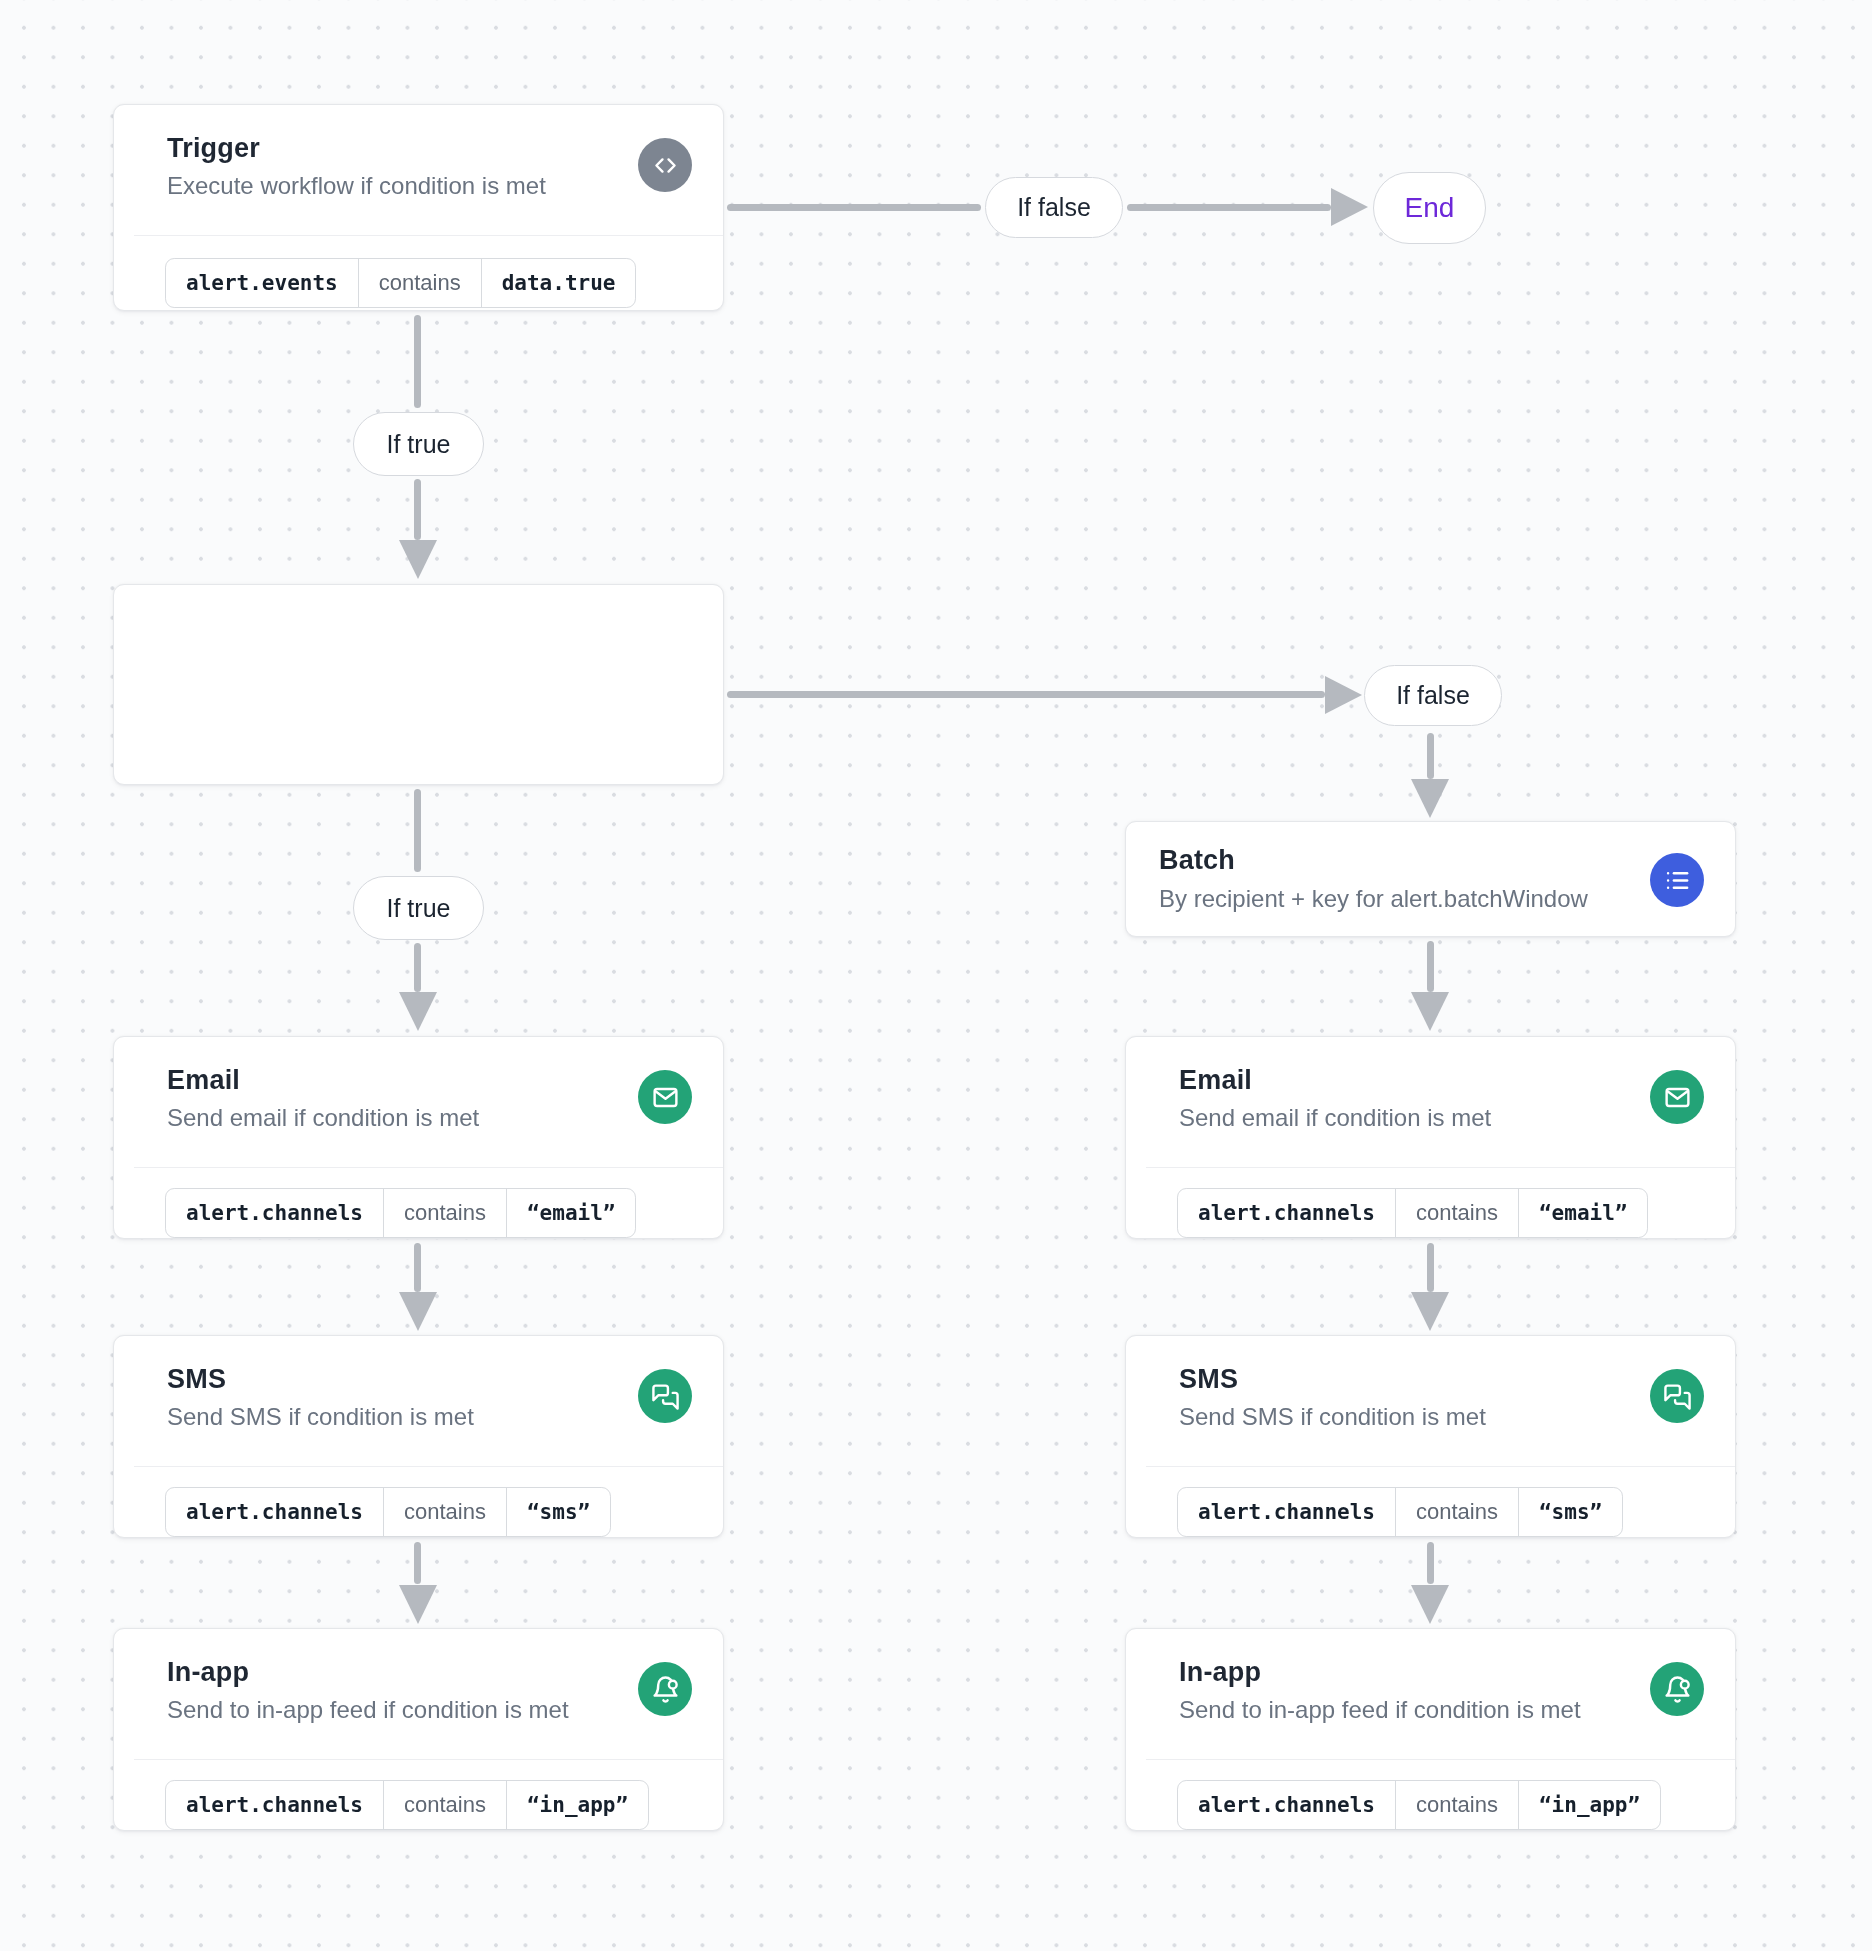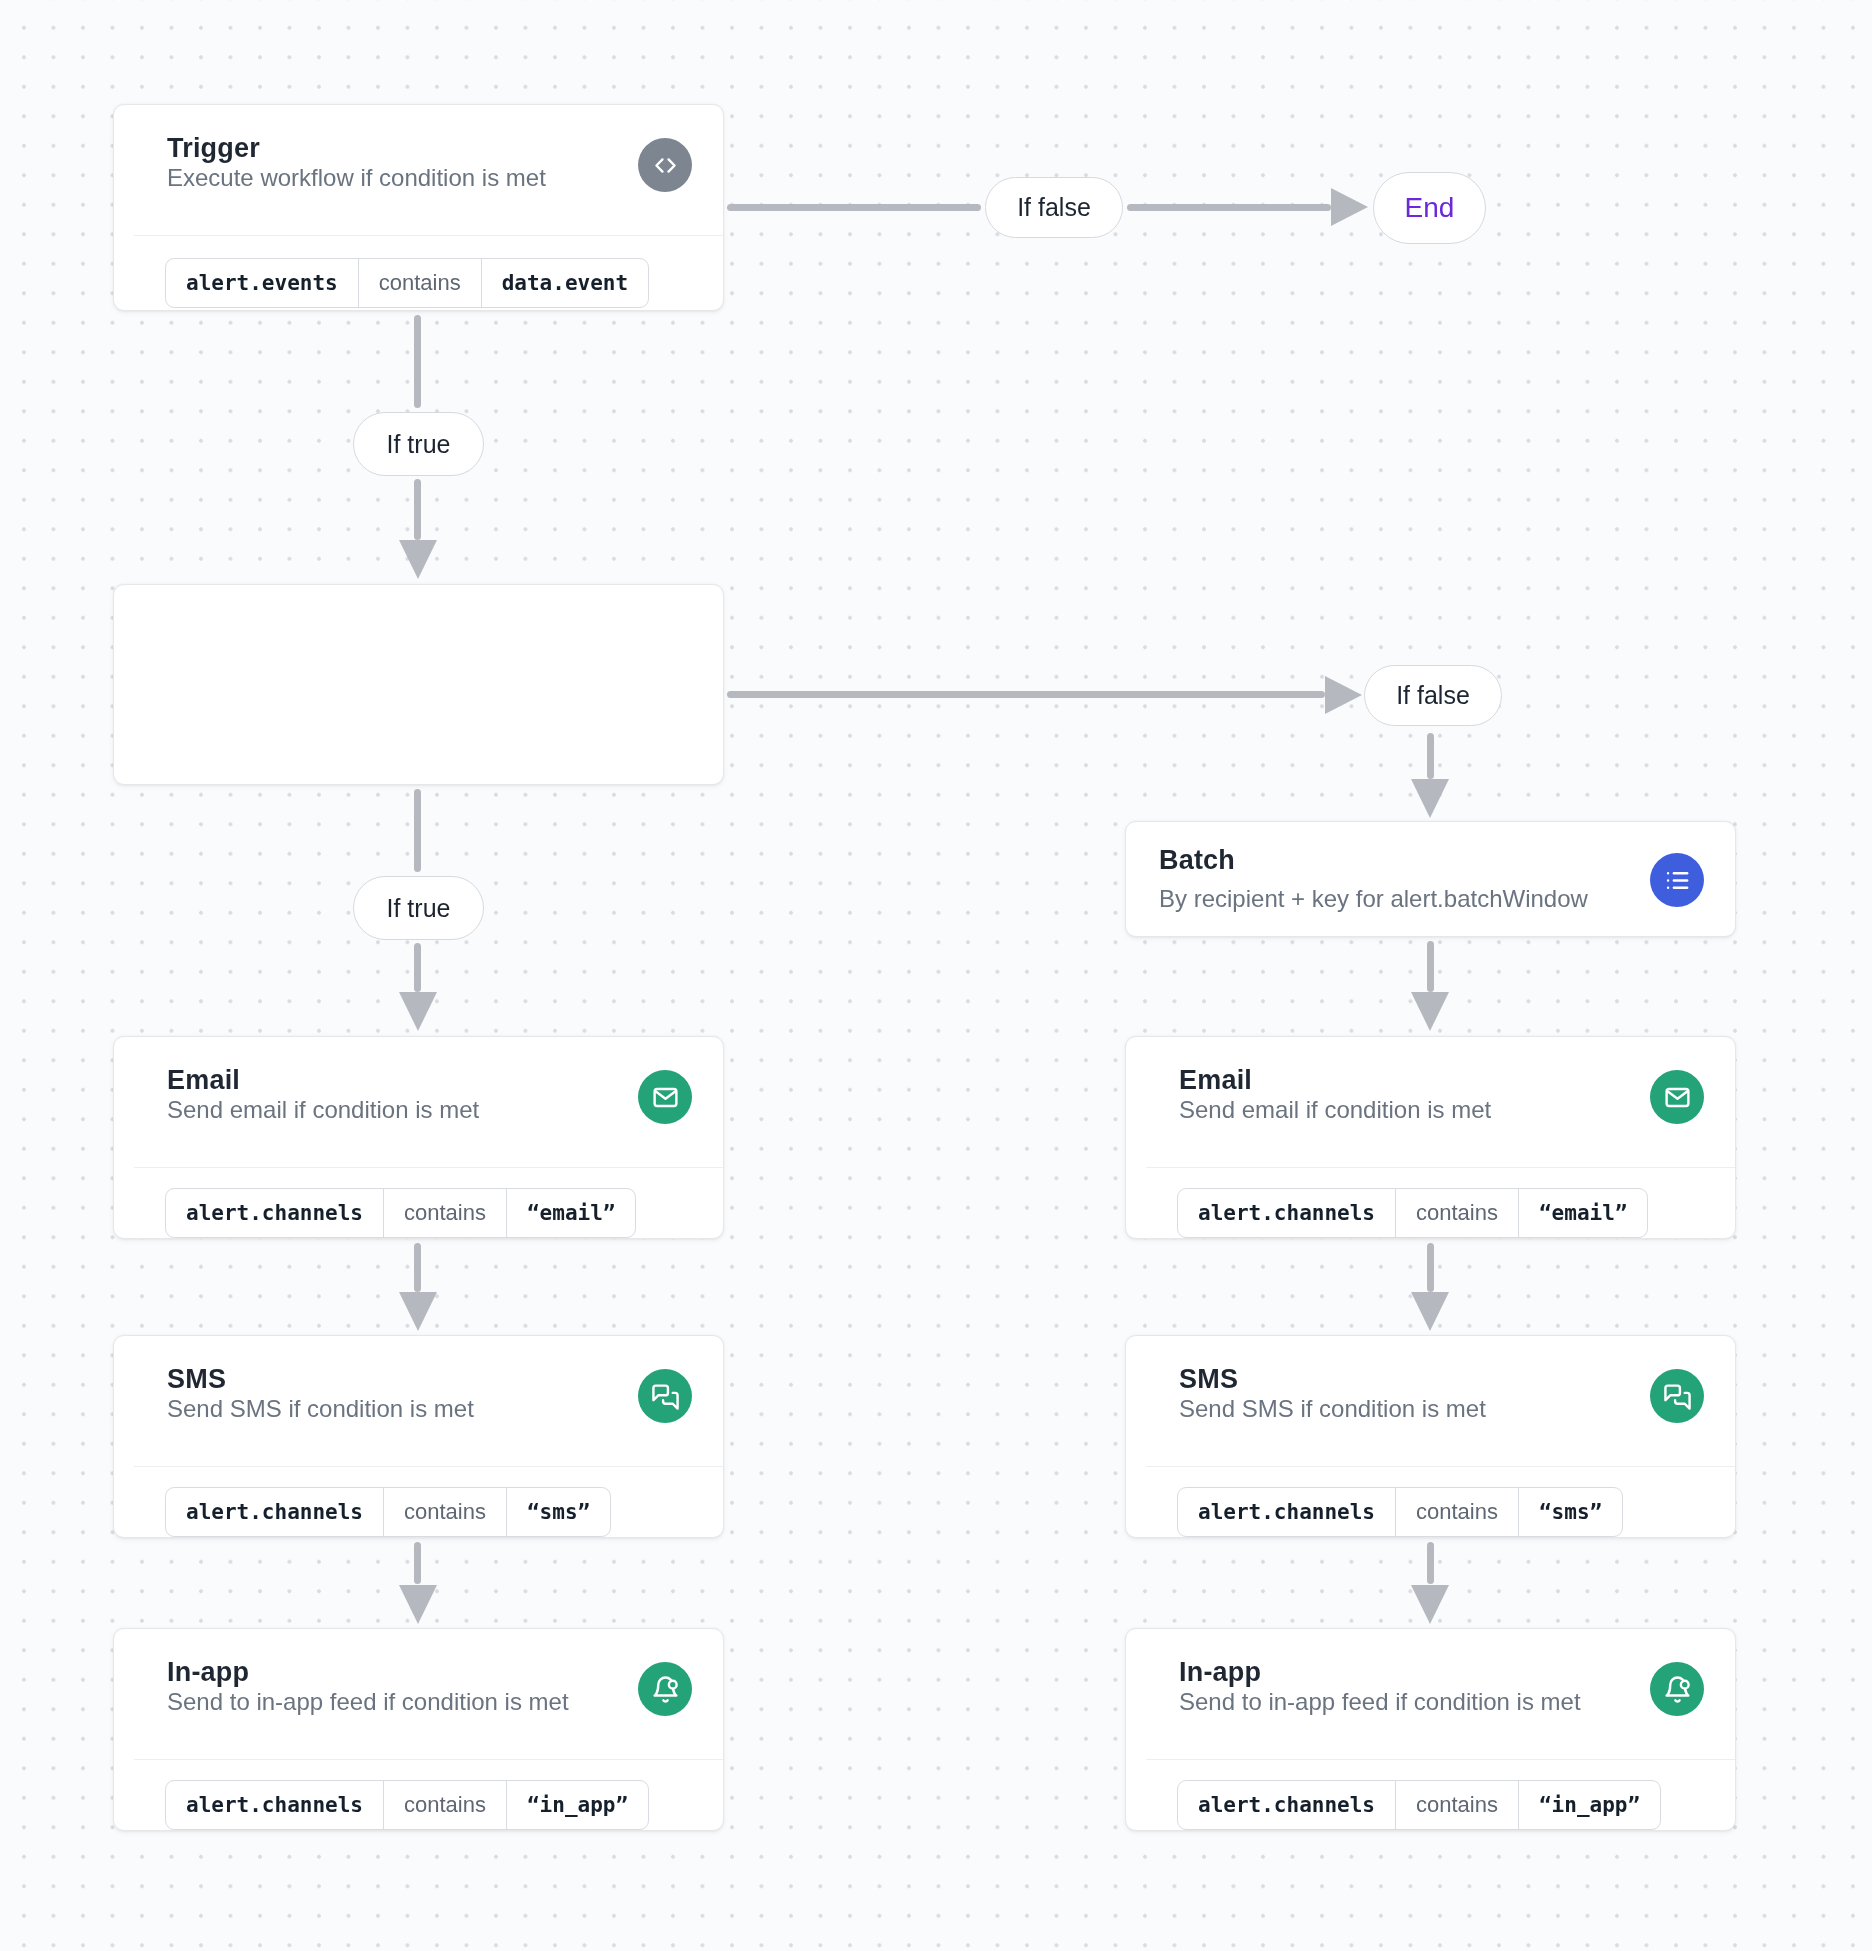--- a/index.html
+++ b/index.html
@@ -26,21 +26,21 @@
   }
   
   .node{
     position:absolute;background:#fff;border:0.9px solid var(--node-border);
     border-radius:11px;box-sizing:border-box;display:flex;flex-direction:column;
     box-shadow:0 0.9px 1.8px rgba(16,24,40,.04),0 1.8px 5.5px rgba(16,24,40,.05);
     padding-left:20px;
   }
   .node-hdr{position:relative;flex:none;height:130px;padding:28px 111px 0 33px;box-sizing:border-box;}
   .node-title{font-size:27px;font-weight:700;color:var(--title);letter-spacing:0.2px;}
-  .node-subtitle{margin-top:0;font-size:24px;color:var(--subtitle);}
+  .node-subtitle{margin-top:8px;font-size:24px;color:var(--subtitle);}
   .node-cond{flex:1;border-top:0.9px solid var(--divider);display:flex;align-items:center;padding-left:31px;}
   .chips{display:inline-flex;border:0.9px solid var(--chip-border);border-radius:9.2px;background:#fff;overflow:hidden;margin-top:20px;}
   .chip{height:48px;line-height:48px;padding:0 20px;white-space:nowrap;}
   .chip + .chip{border-left:0.9px solid var(--chip-border);}
   .chip.mono{font-family:"DejaVu Sans Mono",monospace;font-size:21px;font-weight:700;color:#16202c;}
   .chip.op{font-size:22px;color:var(--op);}
   .icon-circle{position:absolute;top:33px;right:31px;width:54px;height:54px;border-radius:50%;
     display:flex;align-items:center;justify-content:center;}
   .icon-circle svg{width:29px;height:29px;stroke:#fff;fill:none;stroke-width:2;stroke-linecap:round;stroke-linejoin:round;}
   .bg-gray{background:var(--gray-icon);} .bg-blue{background:var(--blue);} .bg-green{background:var(--green);}
@@ -115,21 +115,21 @@
         <svg viewBox="0 0 24 24">
             <polyline points="9.5 7 4.5 12 9.5 17"></polyline>
             <polyline points="14.5 7 19.5 12 14.5 17"></polyline>
           </svg>
       </div>
     </div>
     <div class="node-cond">
       <div class="chips">
         <span class="chip mono">alert.events</span>
         <span class="chip op">contains</span>
-        <span class="chip mono">data.event</span>
+        <span class="chip mono">data.true</span>
       </div>
     </div>
   </div>
 
   <div class="node" style="left:113px;top:584px;width:611px;height:201px">
   </div>
 
   <div class="node node-batch" style="left:1125px;top:821px;width:611px;height:116px">
     <div class="node-title">Batch</div>
     <div class="node-subtitle">By recipient + key for alert.batchWindow</div>

